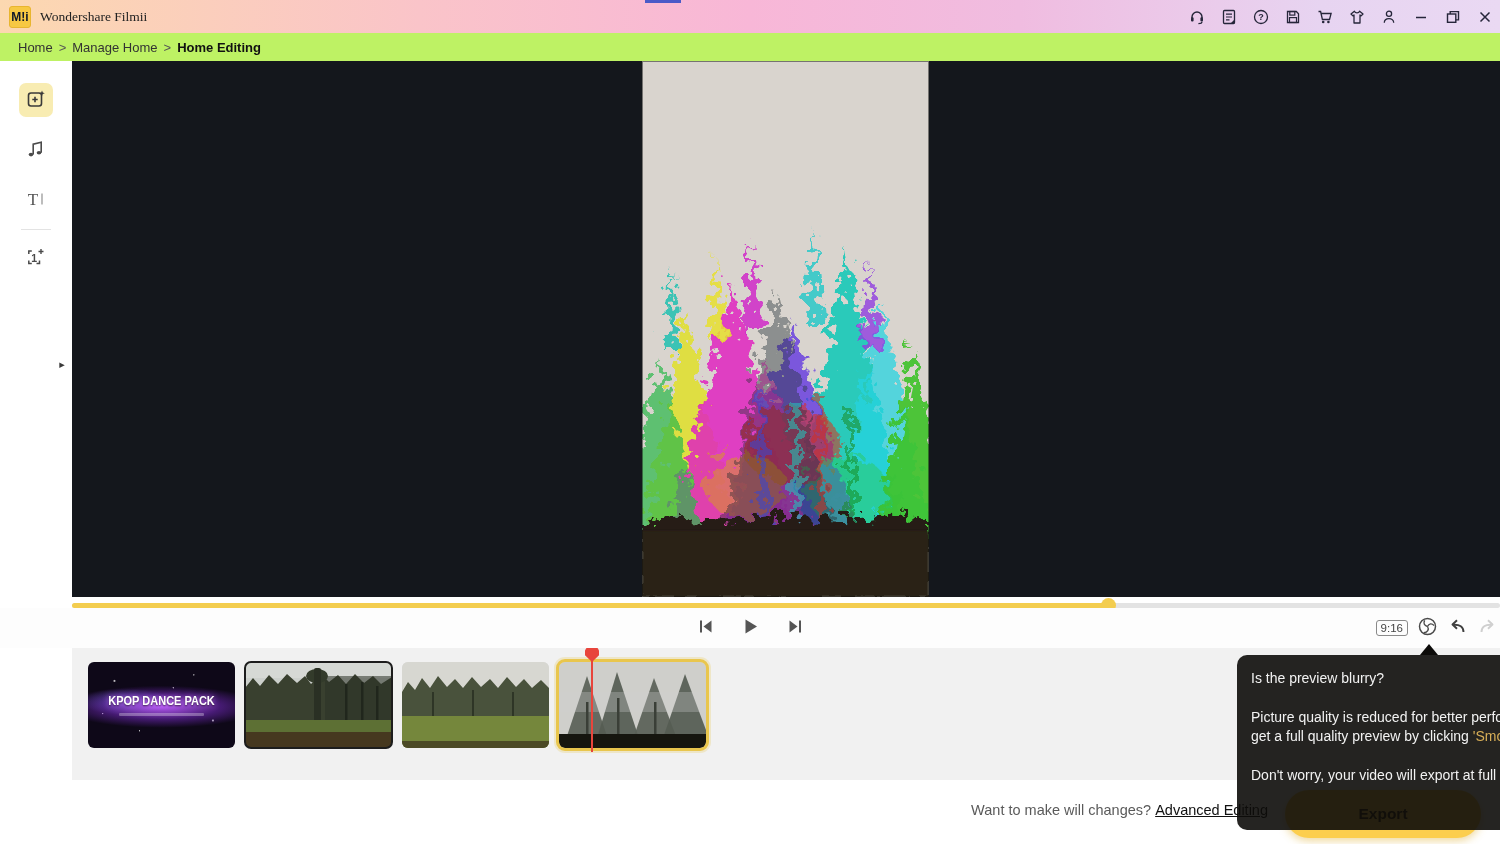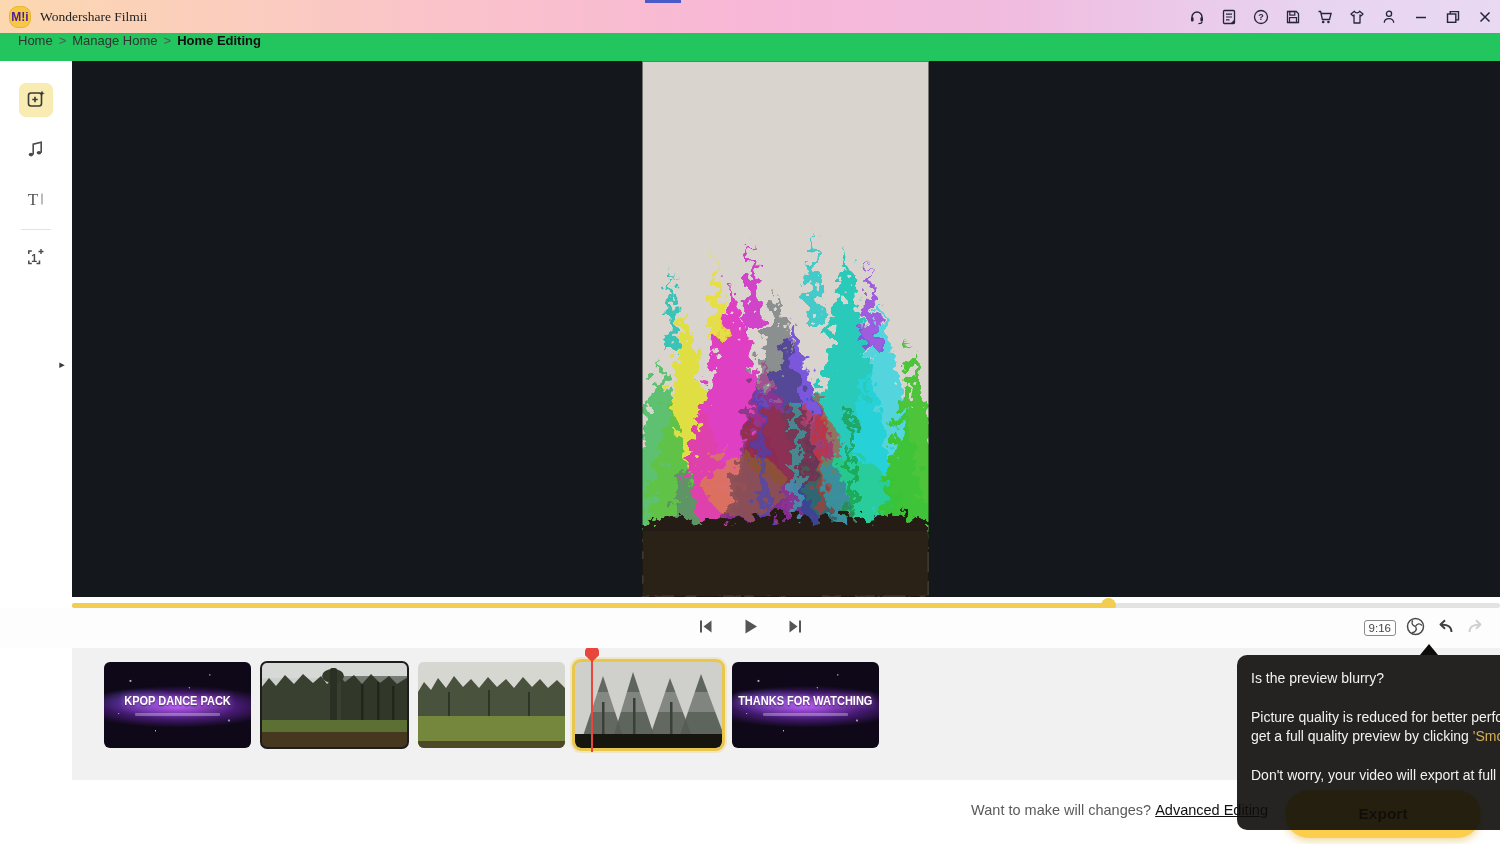--- a/index.html
+++ b/index.html
@@ -5,32 +5,32 @@
   * { margin:0; padding:0; box-sizing:border-box; }
   html,body { width:1500px; height:844px; overflow:hidden; background:#fff;
               font-family:"Liberation Sans", sans-serif; }
   .app { position:relative; width:1500px; height:844px; background:#fff; }
 
   
   .titlebar { position:absolute; left:0; top:0; width:1500px; height:33px;
     background:linear-gradient(90deg,#fcd8b0 0%,#fac4c9 28%,#f8b7d7 50%,#f0bce0 68%,#e7d4f1 88%,#ead9f3 100%);
     display:flex; align-items:center; }
   .blue-strip { position:absolute; left:645px; top:0; width:36px; height:3px; background:#4a5ac8; }
-  .logo-badge { width:22px; height:22px; margin-left:9px; border-radius:9px; background:#f7c843;
-    display:flex; align-items:center; justify-content:center; font-weight:bold; font-size:12px; color:#4c1d95;
+  .logo-badge { width:22px; height:22px; margin-left:9px; border-radius:3px; background:#f7c843;
+    display:flex; align-items:center; justify-content:center; font-weight:bold; font-size:12px; color:#0f172a;
     border:1px solid #e8b52f; }
   .app-name { margin-left:9px; font-size:13.5px; color:#222;font-family:Liberation Serif, serif; }
   .proj-title { position:absolute; left:0; right:0; text-align:center; font-size:13.5px; color:#333; pointer-events:none; }
   .tb-icons { position:absolute; right:6px; top:0; height:33px; display:flex; align-items:center; gap:13px; }
   .tb-btn { width:19px; height:19px; display:flex; align-items:center; justify-content:center; cursor:pointer; background:none; border:none; padding:0; }
   .tb-btn svg { display:block; }
 
   
-  .breadcrumb { position:absolute; left:0; top:33px; width:1500px; height:28px; background:#22c55e;
-    display:flex; padding-left:18px; font-size:13px; color:#333; gap:6px; }
+  .breadcrumb { position:absolute; left:0; top:33px; width:1500px; height:28px; background:#bef264;
+    display:flex; align-items:center; padding-left:18px; font-size:13px; color:#333; gap:6px; }
   .crumb-sep { color:#555; }
   .crumb-active { font-weight:bold; color:#111; }
 
   
   .sidebar { position:absolute; left:0; top:61px; width:72px; height:719px; background:#fff; }
   .side-item { width:34px; height:34px; margin:0 auto; display:flex; align-items:center; justify-content:center;
     border-radius:7px; cursor:pointer; background:none; border:none; padding:0; }
   .side-item.active { background:#f8ecb2; }
   .si-1 { margin-top:22px; } .si-2 { margin-top:16px; } .si-3 { margin-top:16px; }
   .side-divider { width:30px; height:1px; background:#e3e3e3; margin:12px auto 0; }
@@ -47,27 +47,27 @@
   .progress-row { position:absolute; left:72px; top:603px; width:1428px; height:5px; background:#e3e3e3; border-radius:3px; }
   .progress-fill { position:absolute; left:0; top:0; height:5px; background:#f3cd4f; border-radius:3px; }
   .progress-handle { position:absolute; top:-5px; width:15px; height:15px; border-radius:50%; background:#f3cd4f; }
 
   
   .controls { position:absolute; left:0; top:608px; width:1500px; height:40px; background:#fdfdfd; }
   .timecodes { position:absolute; left:80px; top:0; height:40px; display:flex; align-items:center; font-size:14.5px; color:#3f3f3f; }
   .tc-sep { margin:0 10px; color:#8a8a8a; font-weight:300; font-size:16px; }
   .transport { position:absolute; left:0; right:0; top:0; height:40px; display:flex; align-items:center; justify-content:center; gap:26px; }
   .tr-btn { background:none; border:none; padding:0; cursor:pointer; display:flex; align-items:center; }
-  .right-tools { position:absolute; right:14px; top:0; height:40px; display:flex; align-items:center; gap:9px; }
+  .right-tools { position:absolute; right:2px; top:0; height:40px; display:flex; align-items:center; gap:9px; }
   .ratio-box { font-size:11.5px; color:#444; border:1px solid #8a8a8a; border-radius:3px; padding:1px 4px; background:none; cursor:pointer; }
   .tool-btn { background:none; border:none; padding:0; cursor:pointer; display:flex; align-items:center; }
 
   
   .timeline { position:absolute; left:72px; top:648px; width:1428px; height:132px; background:#f1f1f1; }
-  .thumbs { position:absolute; left:32px; top:14px; display:flex; gap:10px; }
+  .thumbs { position:absolute; left:16px; top:14px; display:flex; gap:10px; }
   .thumb { width:147px; height:86px; border-radius:6px; overflow:hidden; position:relative; cursor:pointer;
     background:#ddd; flex:none; }
   .thumb svg { display:block; width:147px; height:86px; }
   .thumb.dark-border { outline:2px solid #1d1d1d; outline-offset:-1px; }
   .thumb.selected { outline:3px solid #e9c64d; outline-offset:0; box-shadow:0 0 0 5px rgba(233,198,77,.25); }
   .title-card { background:
       radial-gradient(ellipse 95% 34% at 50% 52%, rgba(190,95,255,.95), rgba(125,45,205,.5) 42%, rgba(30,10,50,0) 72%),
       radial-gradient(ellipse 45% 22% at 26% 46%, rgba(110,150,255,.45), transparent 70%),
       radial-gradient(1.5px 1.5px at 18% 22%, #fff, transparent),
       radial-gradient(1px 1px at 72% 15%, #fff, transparent),
@@ -370,24 +370,20 @@
           <polygon points="58,10 80,76 38,76" fill="#555c52" opacity=".92"></polygon>
           <polygon points="95,16 117,74 75,74" fill="#5a6157" opacity=".92"></polygon>
           <polygon points="126,12 150,76 104,76" fill="#555c52" opacity=".92"></polygon>
           <rect y="30" width="147" height="20" fill="#d2d2d0" opacity=".3"></rect>
           <rect x="27" y="40" width="2.5" height="34" fill="#3a3f37"></rect>
           <rect x="58" y="36" width="2.5" height="38" fill="#3a3f37"></rect>
           <rect x="95" y="40" width="2.5" height="34" fill="#3a3f37"></rect>
           <rect y="72" width="147" height="14" fill="#16160f"></rect>
         </svg>
       </div>
-      <div class="thumb title-card">
-        <div class="tc-text">THANKS FOR WATCHING</div>
-        <div class="tc-subline"></div>
-      </div>
     </div>
     <div class="playhead-line"></div>
     <div class="playhead-marker"></div>
   </div>
 
   <footer class="footer">
     <div class="footer-text"><span>Want to make will changes? </span><span class="adv-link">Advanced Editing</span></div>
     <button class="export-btn">Export</button>
   </footer>
 

